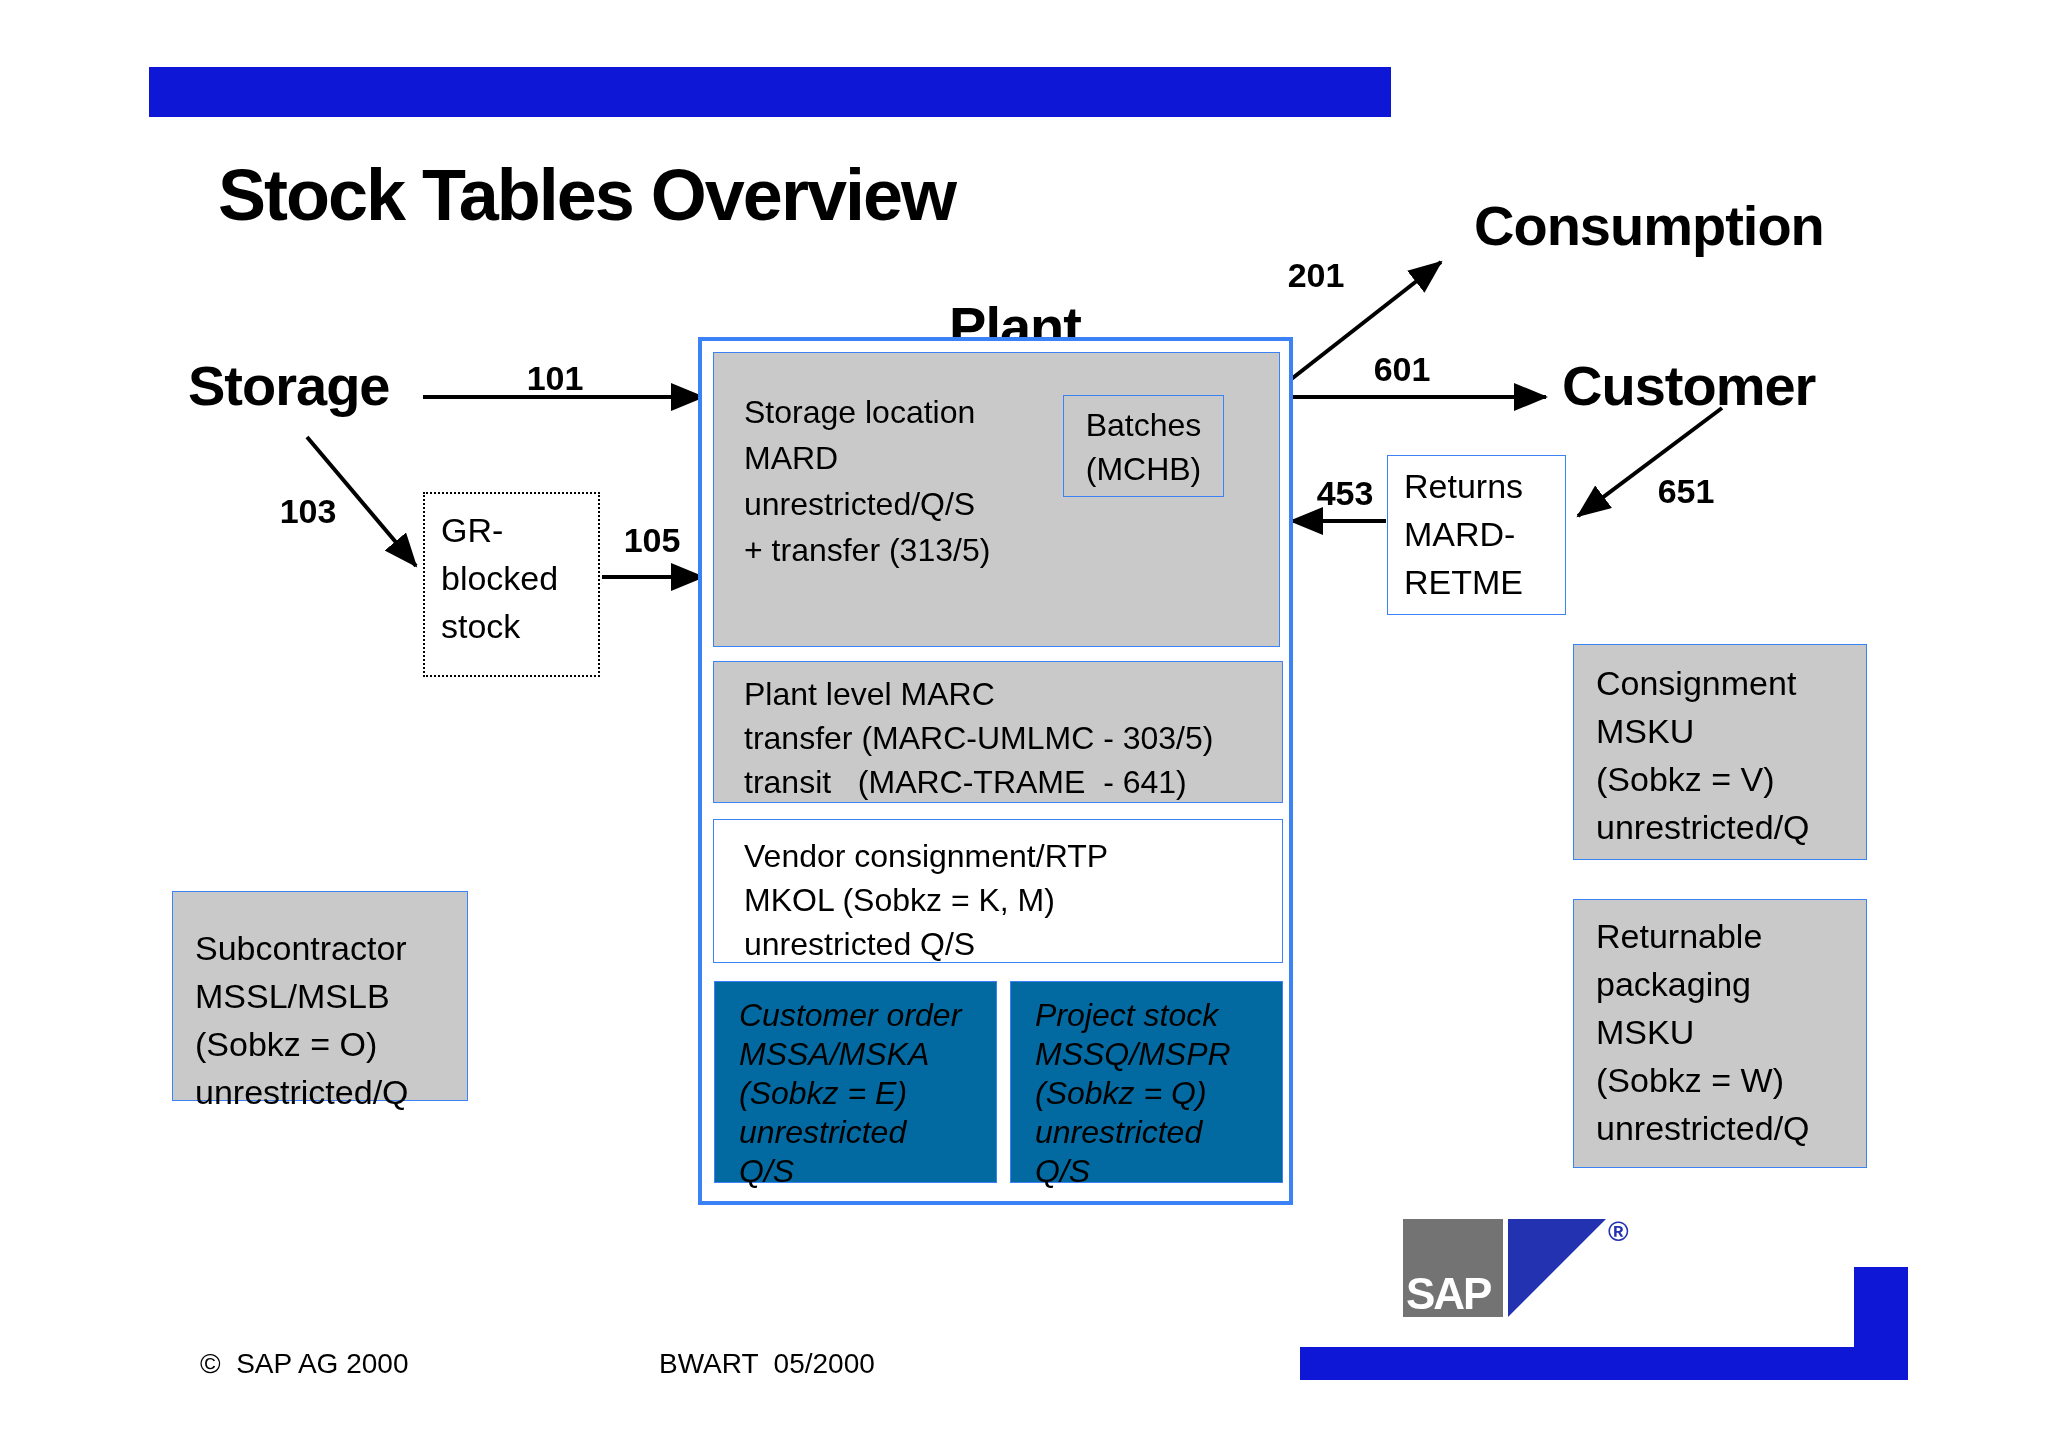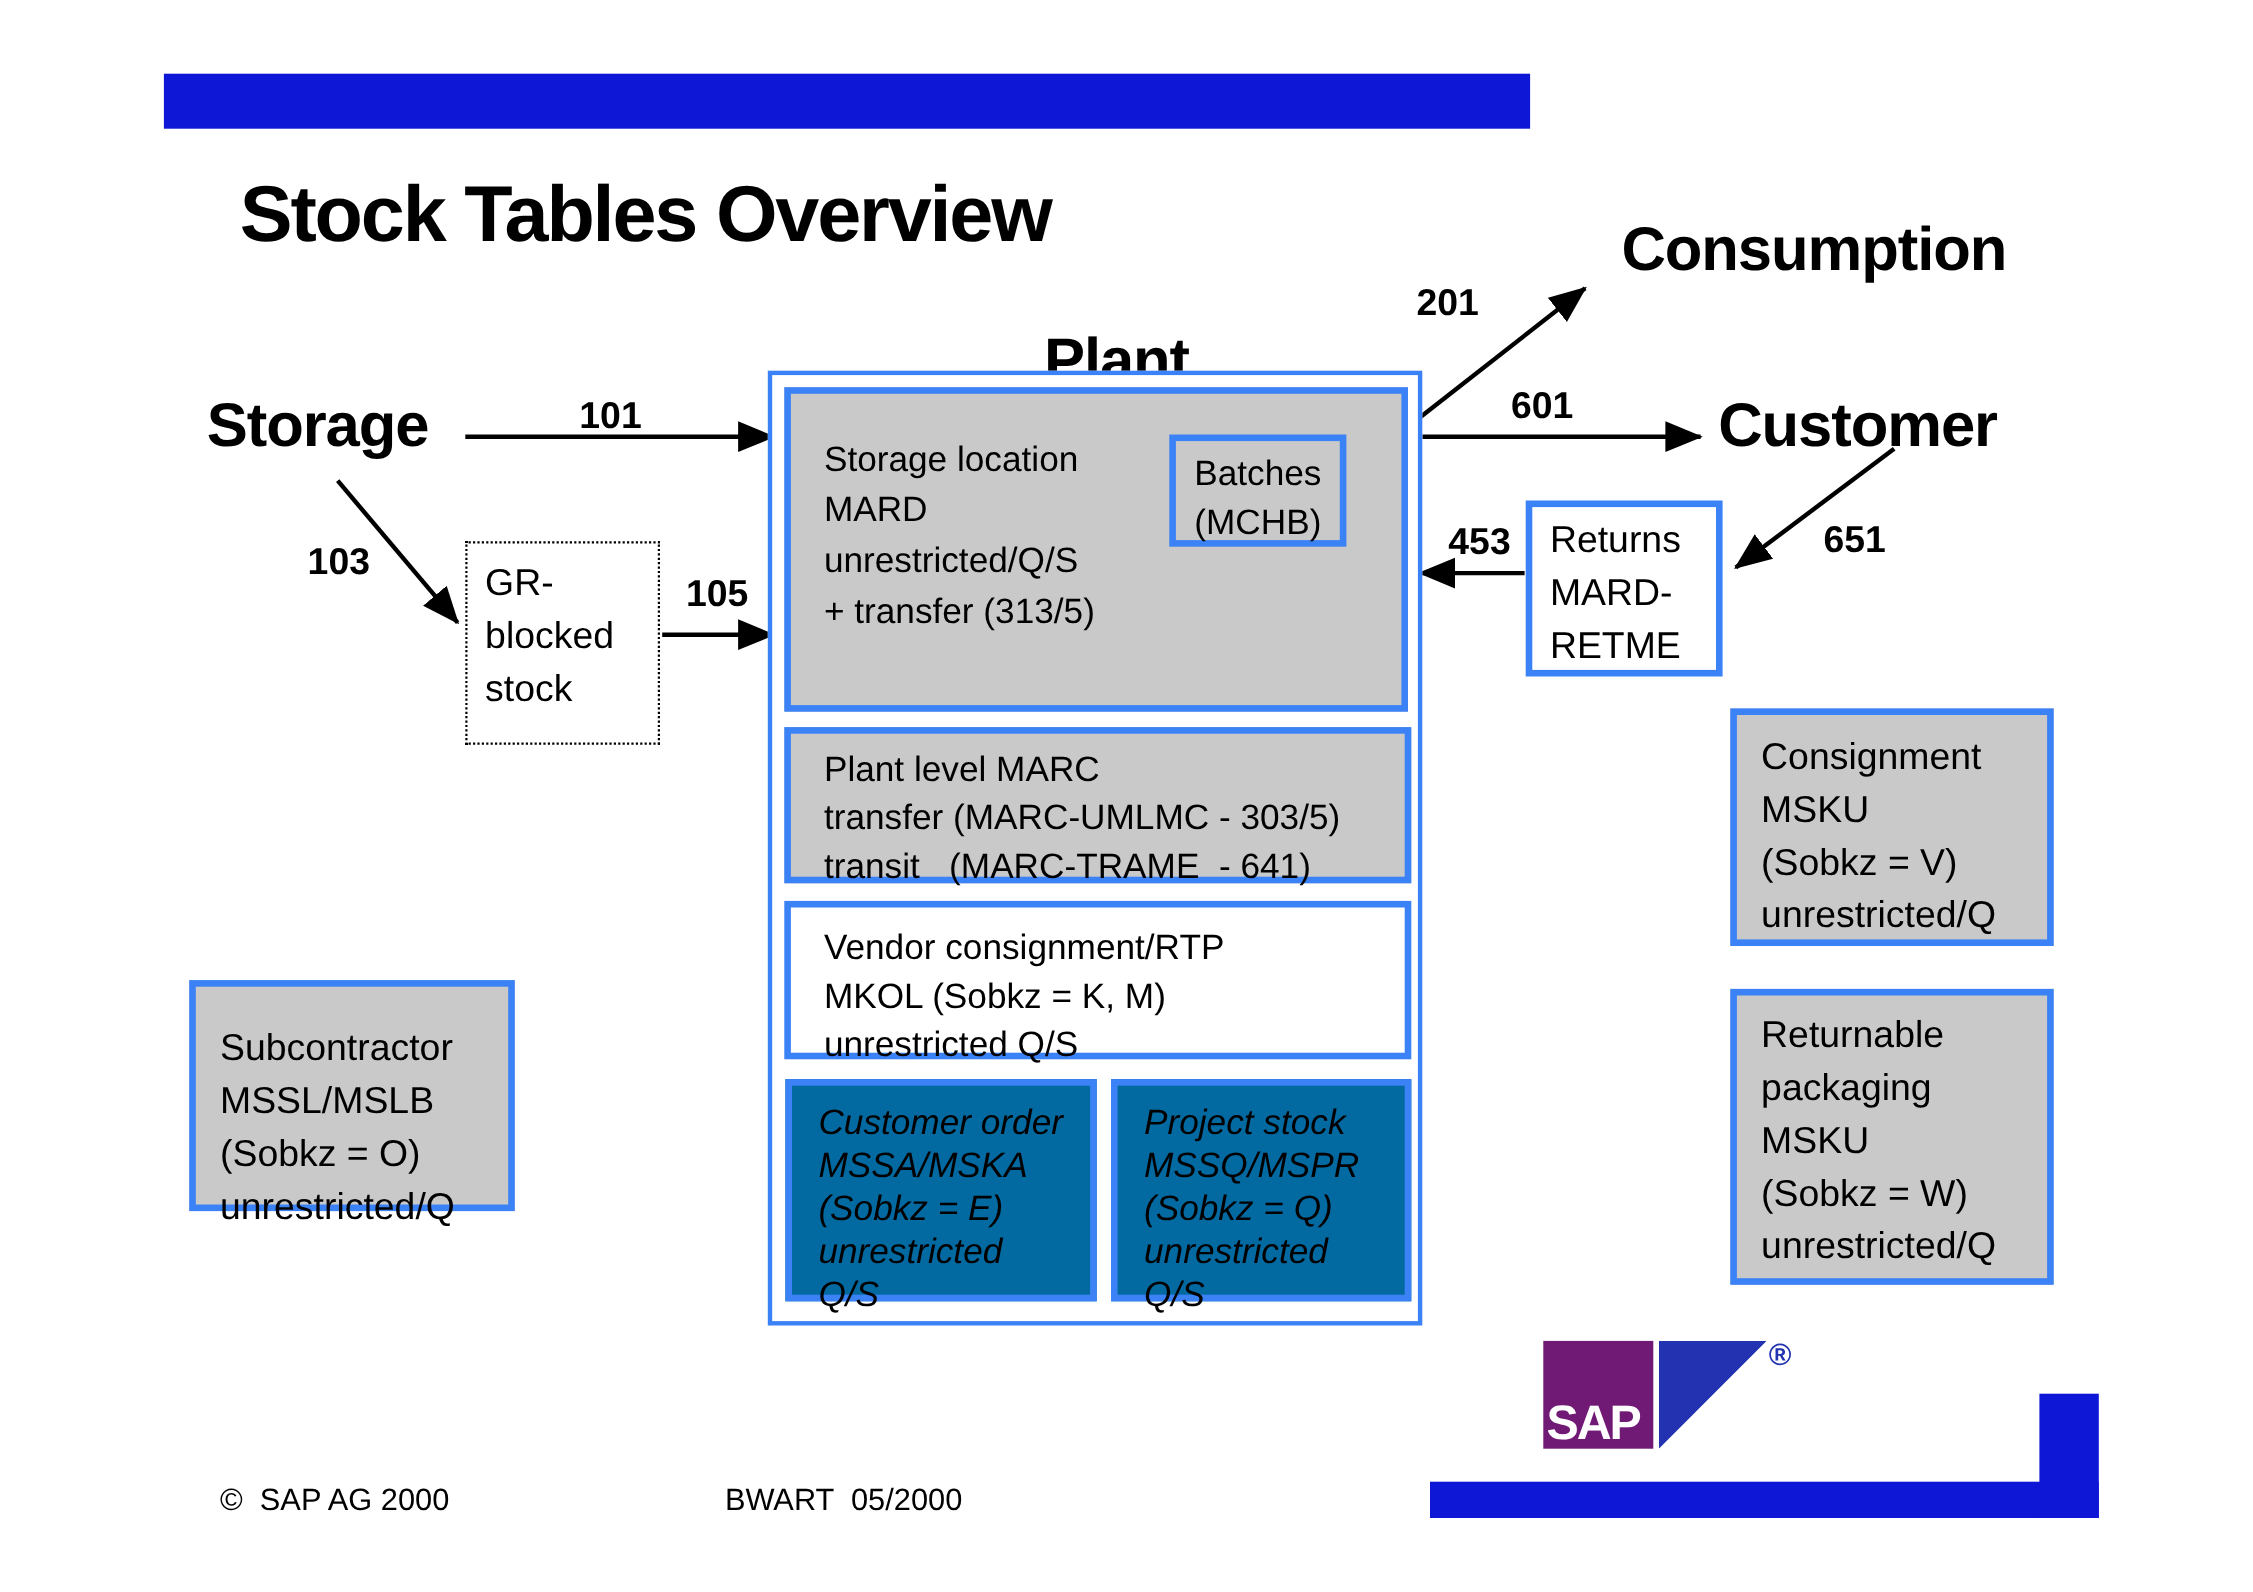--- a/index.html
+++ b/index.html
@@ -22,21 +22,21 @@
   
   .mvt{font-size:34px;font-weight:bold;width:90px;text-align:center;white-space:pre;}
   .n101{left:510px;top:359px;text-align:center;}
   .n103{left:263px;top:492px;}
   .n105{left:607px;top:521px;}
   .n201{left:1271px;top:256px;}
   .n601{left:1357px;top:350px;}
   .n453{left:1300px;top:474px;}
   .n651{left:1641px;top:472px;}
   
-  .box{position:absolute;box-sizing:border-box;border:6px solid #3b82f6;font-size:32px;}
+  .box{position:absolute;box-sizing:border-box;border:1px solid #3b82f6;font-size:32px;}
   .box .ln{white-space:pre;}
   .gray{background:#c9c9c9;}
   .lightgray{background:#0369a1;font-style:italic;}
   .whitebg{background:#ffffff;}
   .plant-outer{left:698px;top:337px;width:595px;height:868px;border-width:4px;background:#ffffff;}
   .storage{left:713px;top:352px;width:567px;height:295px;padding:36px 0 0 30px;line-height:46px;}
   .batches{left:1063px;top:395px;width:161px;height:102px;text-align:center;padding-top:7px;line-height:44px;}
   .marc{left:713px;top:661px;width:570px;height:142px;padding:10px 0 0 30px;line-height:44px;}
   .vcons{left:713px;top:819px;width:570px;height:144px;padding:14px 0 0 30px;line-height:44px;}
   .corder{left:714px;top:981px;width:283px;height:202px;padding:14px 0 0 24px;line-height:39px;}
@@ -46,21 +46,21 @@
   .retpack{left:1573px;top:899px;width:294px;height:269px;padding:12px 0 0 22px;line-height:48px;font-size:34px;}
   .returnsbox{left:1387px;top:455px;width:179px;height:160px;padding:6px 0 0 16px;line-height:48px;font-size:34px;}
   .grbox{left:423px;top:492px;width:177px;height:185px;border:2px dotted #000;padding:12px 0 0 16px;line-height:48px;font-size:34px;}
   
   .arrowlayer{left:0;top:0;width:2048px;height:1447px;pointer-events:none;}
   
   .footer{font-size:28px;white-space:pre;}
   .foot-copy{left:200px;top:1348px;}
   .foot-code{left:640px;top:1348px;margin-left:19px;}
   
-  .sap-rect{left:1403px;top:1219px;width:100px;height:98px;background:#701a75;}
+  .sap-rect{left:1403px;top:1219px;width:100px;height:98px;background:#737373;}
   .sap-word{position:absolute;left:3px;bottom:1px;color:#fff;font-size:44px;font-weight:bold;letter-spacing:-2px;line-height:1;}
   .sap-tri{left:1508px;top:1219px;width:98px;height:98px;background:#2232b0;
            clip-path:polygon(0 0,100% 0,0 100%);}
   .sap-reg{left:1608px;top:1216px;font-size:28px;color:#2232b0;font-weight:bold;}
 </style>
 </head>
 <body>
 
 <div class="slide">
 

